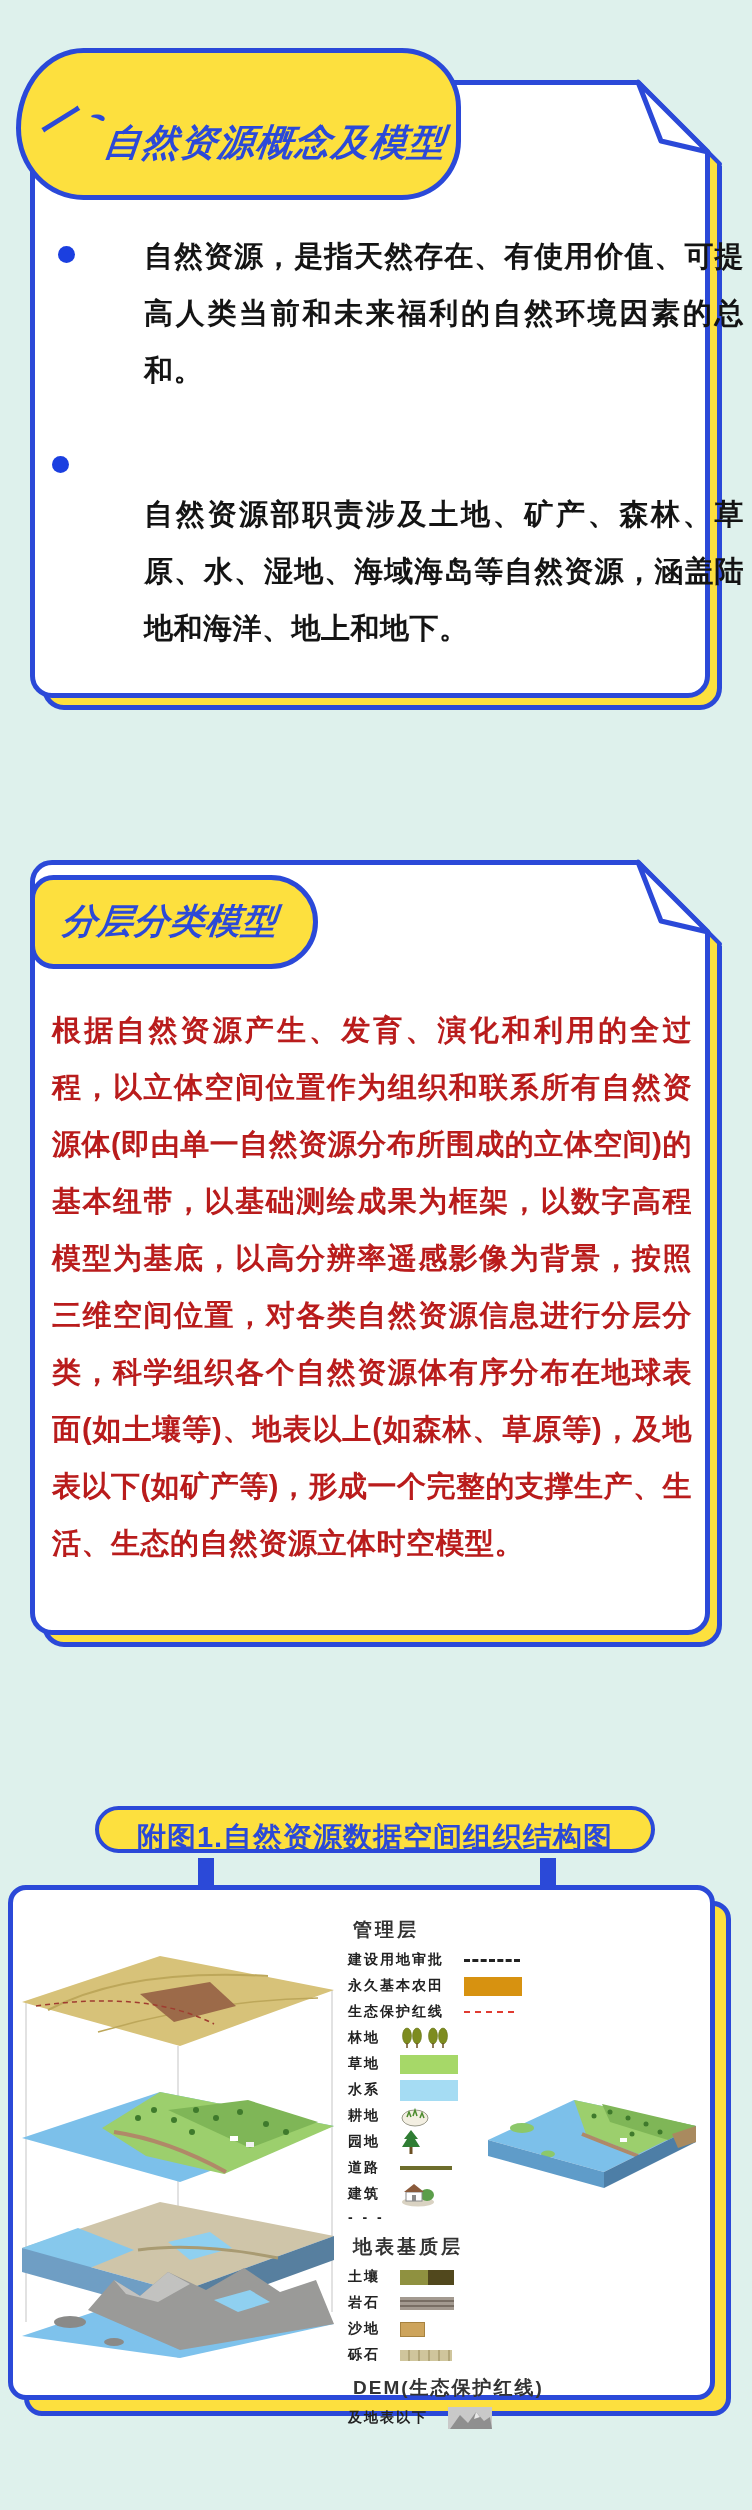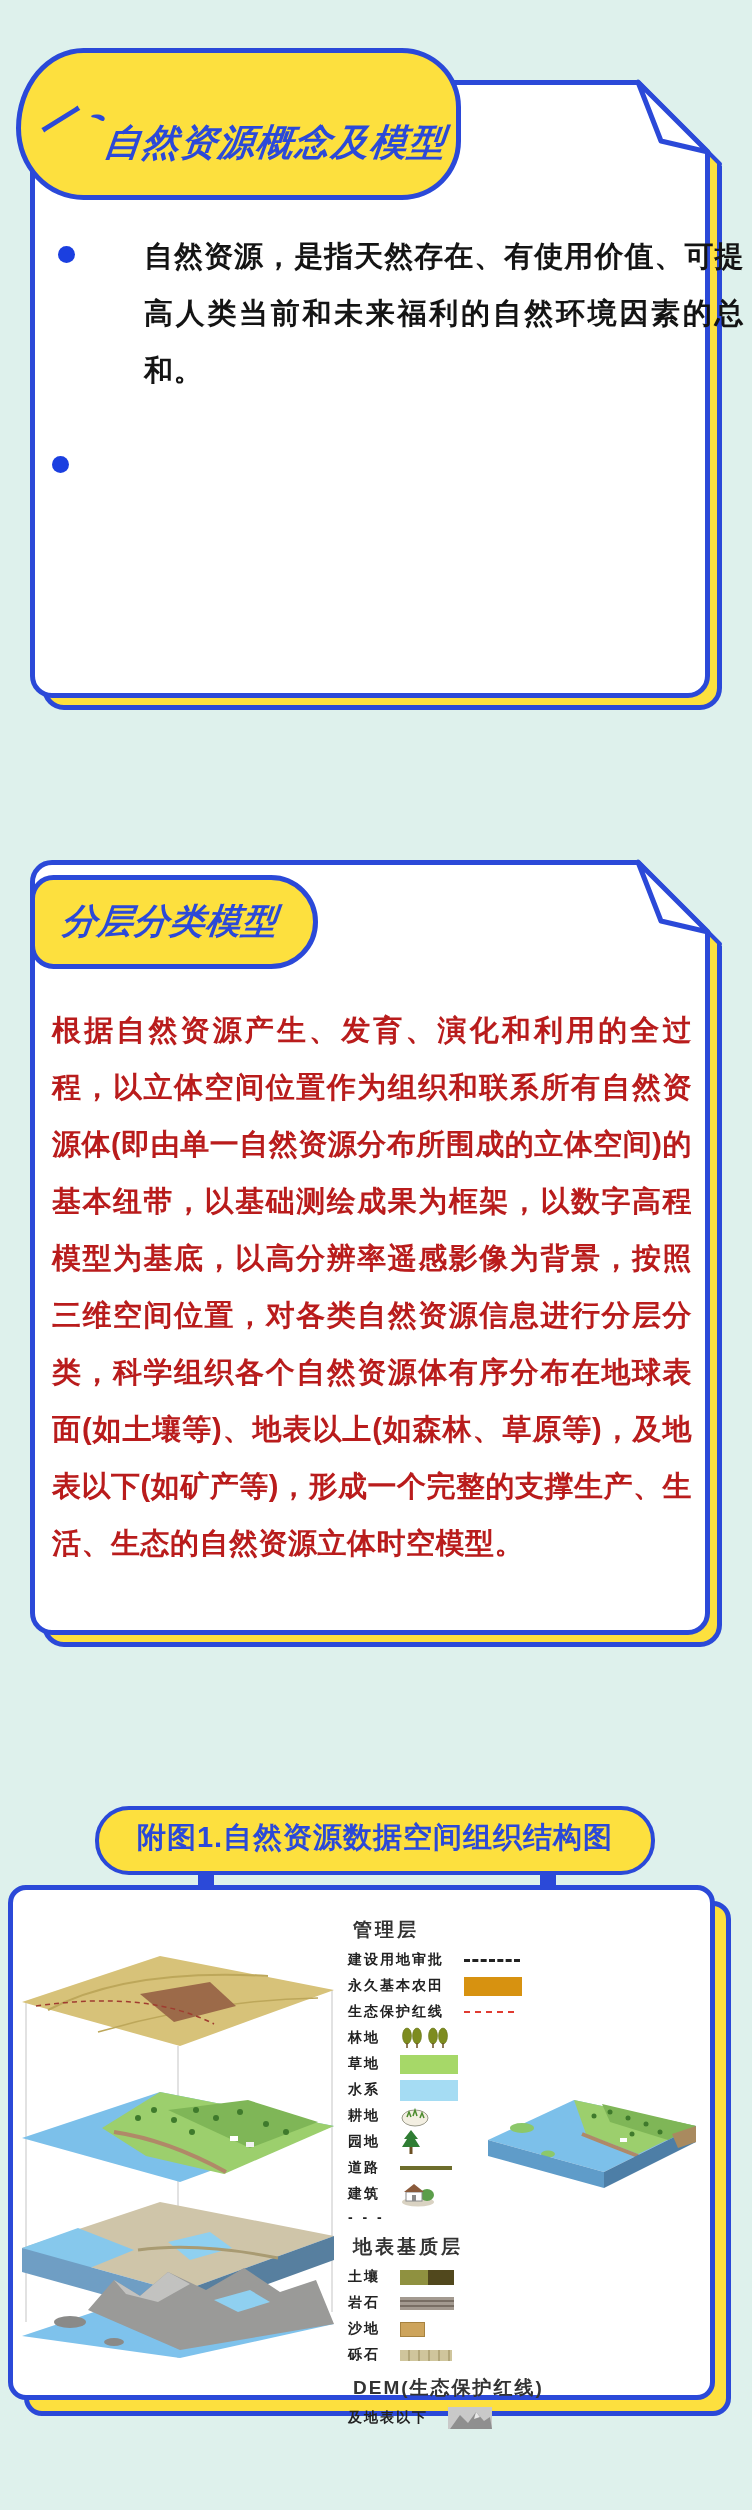--- a/index.html
+++ b/index.html
@@ -55,21 +55,21 @@
     font-style:italic; color:#2b49d8; transform:skewX(-6deg); z-index:4;
     letter-spacing:1px;
   }
   .para{
     position:absolute; left:52px; top:1002px; width:640px; font-size:29px;
     font-weight:bold; color:#b91c1c; line-height:57px; text-align:justify;
     z-index:3; letter-spacing:0.5px;
   }
   
   .banner{
-    position:absolute; left:95px; top:1806px; width:560px; height:69px;
+    position:absolute; left:95px; top:1806px; width:560px; height:47px;
     background:#fde03e; border:4px solid #2b49d8; box-sizing:border-box;
     border-radius:34px; z-index:3; text-align:center;
     font-size:29px; font-weight:bold; color:#2b49d8; line-height:54px;
     letter-spacing:1px;
   }
   .connector{
     position:absolute; width:16px; height:40px; background:#2b49d8; z-index:2;
   }
   
   .legend{
@@ -108,20 +108,21 @@
   <svg class="fold" style="left:604px; top:68px;" width="140" height="140">
     <polygon points="30,10 140,10 140,120" fill="#def1ec"></polygon>
     <polygon points="34,14 104,84 116,96 46,26" fill="#fde03e" stroke="#2b49d8" stroke-width="4" stroke-linejoin="round"></polygon>
     <polygon points="34,14 104,84 57,73" fill="#ffffff" stroke="#2b49d8" stroke-width="5" stroke-linejoin="round"></polygon>
   </svg>
 
   <span class="bullet-dot" style="left:58px; top:246px;"></span>
   <div class="bullet-text" style="top:228px;">自然资源，是指天然存在、有使用价值、可提高人类当前和未来福利的自然环境因素的总和。</div>
 
   <span class="bullet-dot" style="left:52px; top:456px;"></span>
+  <div class="bullet-text" style="top:486px;">自然资源部职责涉及土地、矿产、森林、草原、水、湿地、海域海岛等自然资源，涵盖陆地和海洋、地上和地下。</div>
 
   <div class="card-shadow" style="left:42px; top:872px; width:680px; height:775px;"></div>
   <div class="card" style="left:30px; top:860px; width:680px; height:775px;"></div>
 
   <div class="pill"></div>
   <div class="pill-title">分层分类模型</div>
 
   <svg class="fold" style="left:604px; top:848px;" width="140" height="140">
     <polygon points="30,10 140,10 140,120" fill="#def1ec"></polygon>
     <polygon points="34,14 104,84 116,96 46,26" fill="#fde03e" stroke="#2b49d8" stroke-width="4" stroke-linejoin="round"></polygon>

